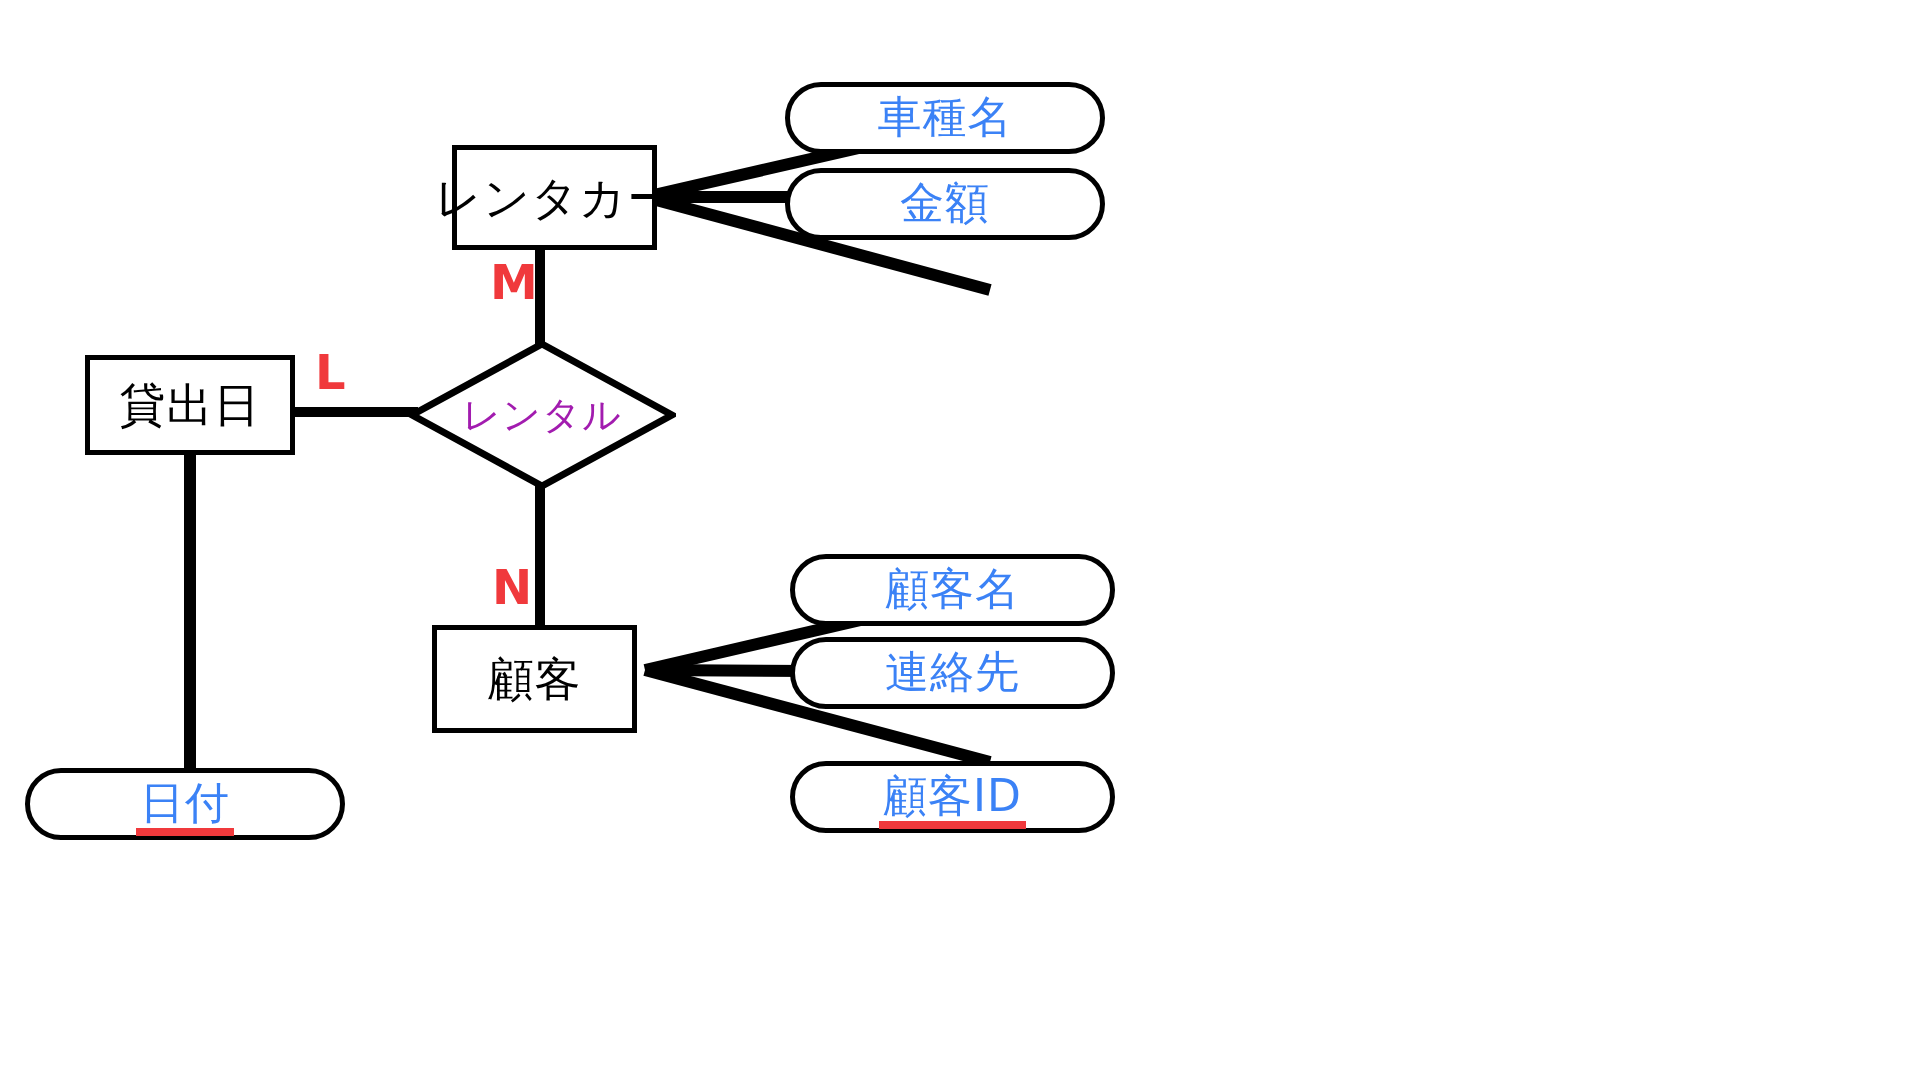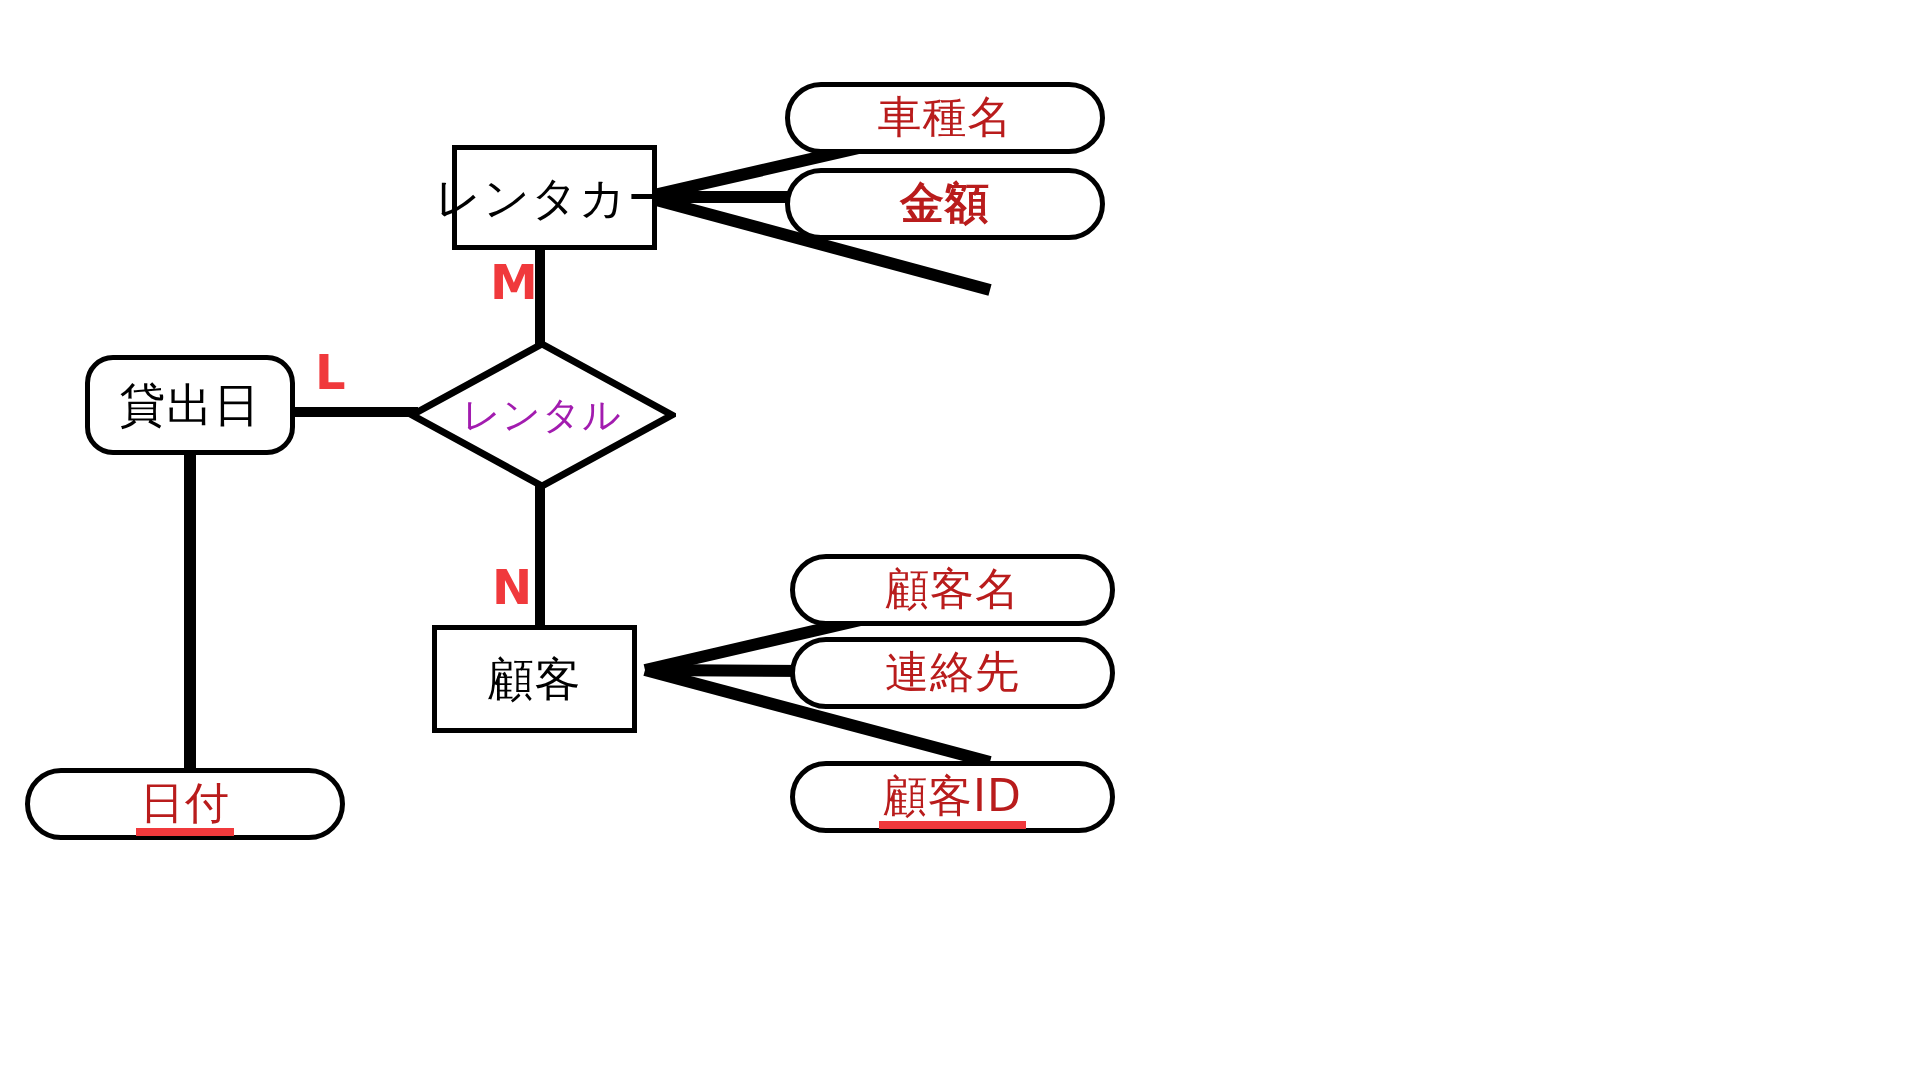--- a/index.html
+++ b/index.html
@@ -56,21 +56,21 @@
     border-radius: 999px;
     display: flex;
     align-items: center;
     justify-content: center;
     z-index: 5;
   }
   .attr .lbl {
     position: relative;
     font-size: 44px;
     line-height: 1;
-    color: #b91c1c;
+    color: #3b82f6;
     letter-spacing: 1px;
     white-space: nowrap;
     padding-bottom: 2px;
   }
   .attr.pk .lbl::after {
     content: "";
     position: absolute;
     left: -4px;
     right: -4px;
     bottom: -9px;
@@ -142,33 +142,33 @@
     <svg width="268" height="150" viewBox="0 0 268 150" xmlns="http://www.w3.org/2000/svg">
       <polygon points="134,4 264,75 134,146 4,75" fill="#ffffff" stroke="#000000" stroke-width="7" stroke-linejoin="miter"></polygon>
     </svg>
     <span class="lbl">レンタル</span>
   </div>
 
   <div class="entity" style="left:452px; top:145px; width:205px; height:105px;">
     <span class="lbl">レンタカー</span>
   </div>
 
-  <div class="entity" style="left:85px; top:355px; width:210px; height:100px;border-radius:28px;">
+  <div class="entity" style="left:85px; top:355px; width:210px; height:100px;">
     <span class="lbl">貸出日</span>
   </div>
 
   <div class="entity" style="left:432px; top:625px; width:205px; height:108px;">
     <span class="lbl">顧客</span>
   </div>
 
   <div class="attr" style="left:785px; top:82px; width:320px; height:72px;">
     <span class="lbl">車種名</span>
   </div>
 
-  <div class="attr" style="left:785px; top:168px; width:320px; height:72px;font-weight:bold;">
+  <div class="attr" style="left:785px; top:168px; width:320px; height:72px;">
     <span class="lbl">金額</span>
   </div>
 
 
   <div class="attr pk" style="left:25px; top:768px; width:320px; height:72px;">
     <span class="lbl">日付</span>
   </div>
 
   <div class="attr" style="left:790px; top:554px; width:325px; height:72px;">
     <span class="lbl">顧客名</span>

